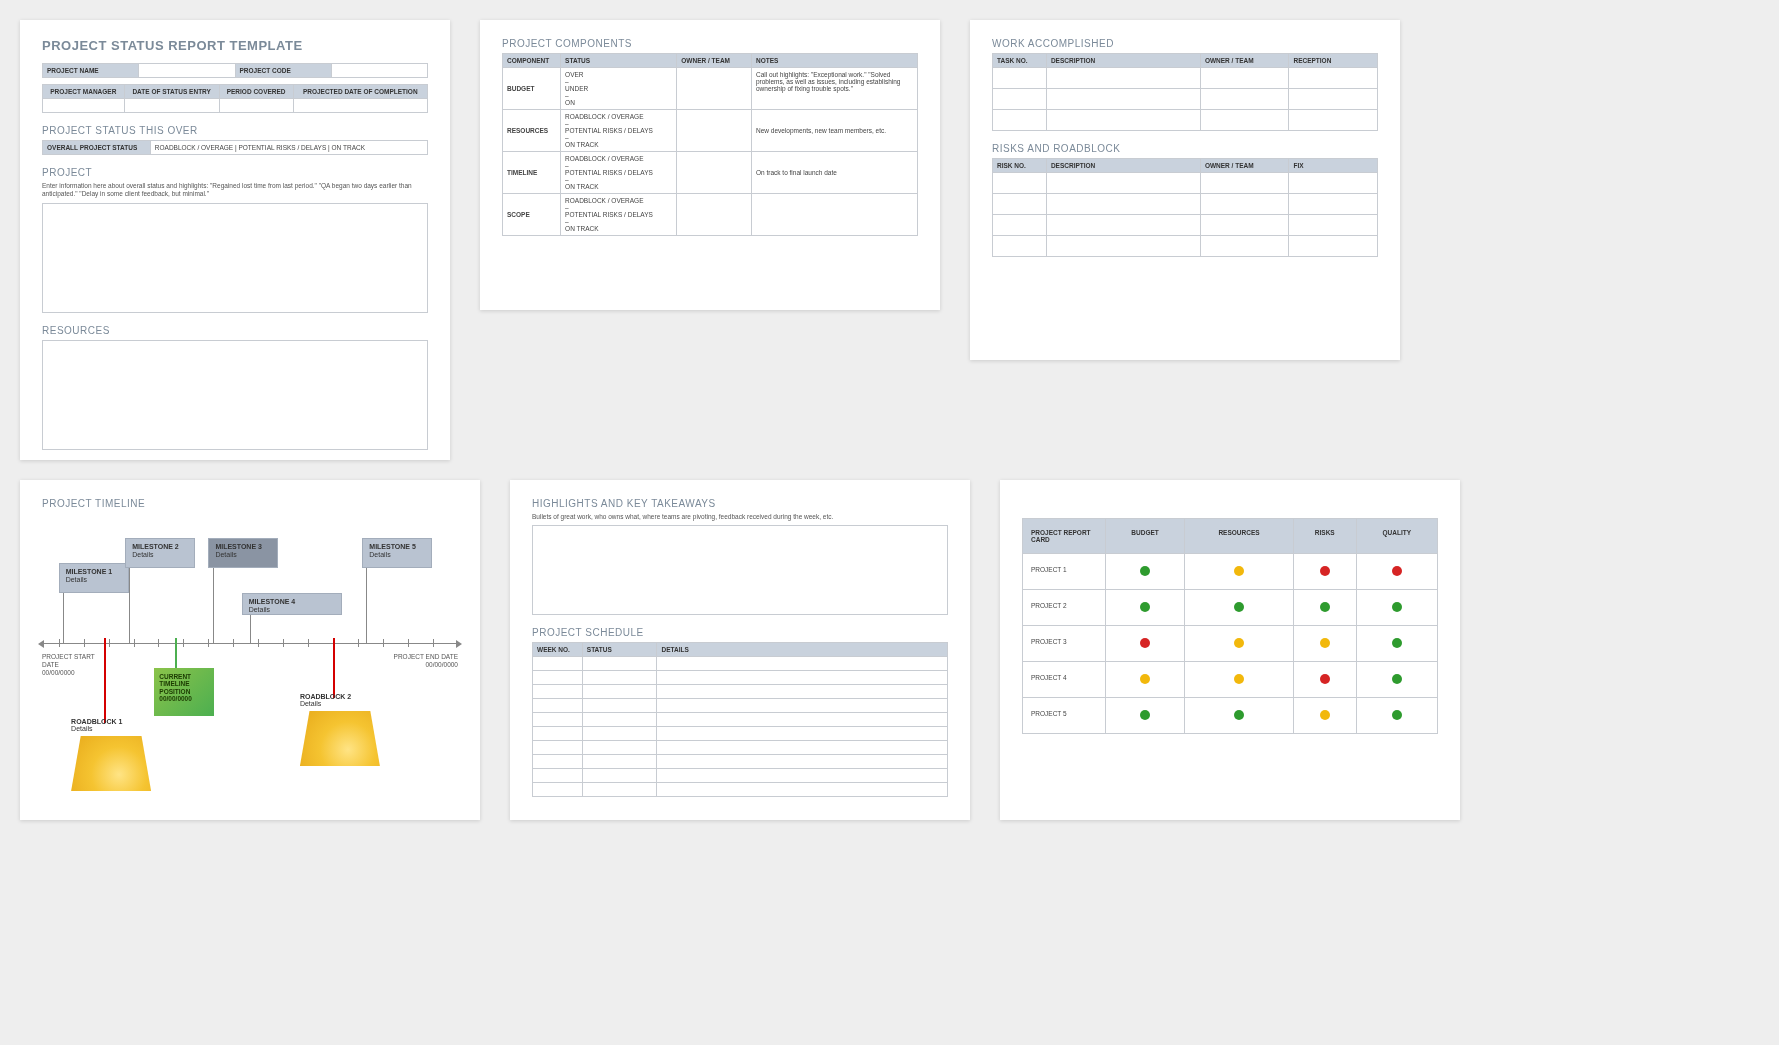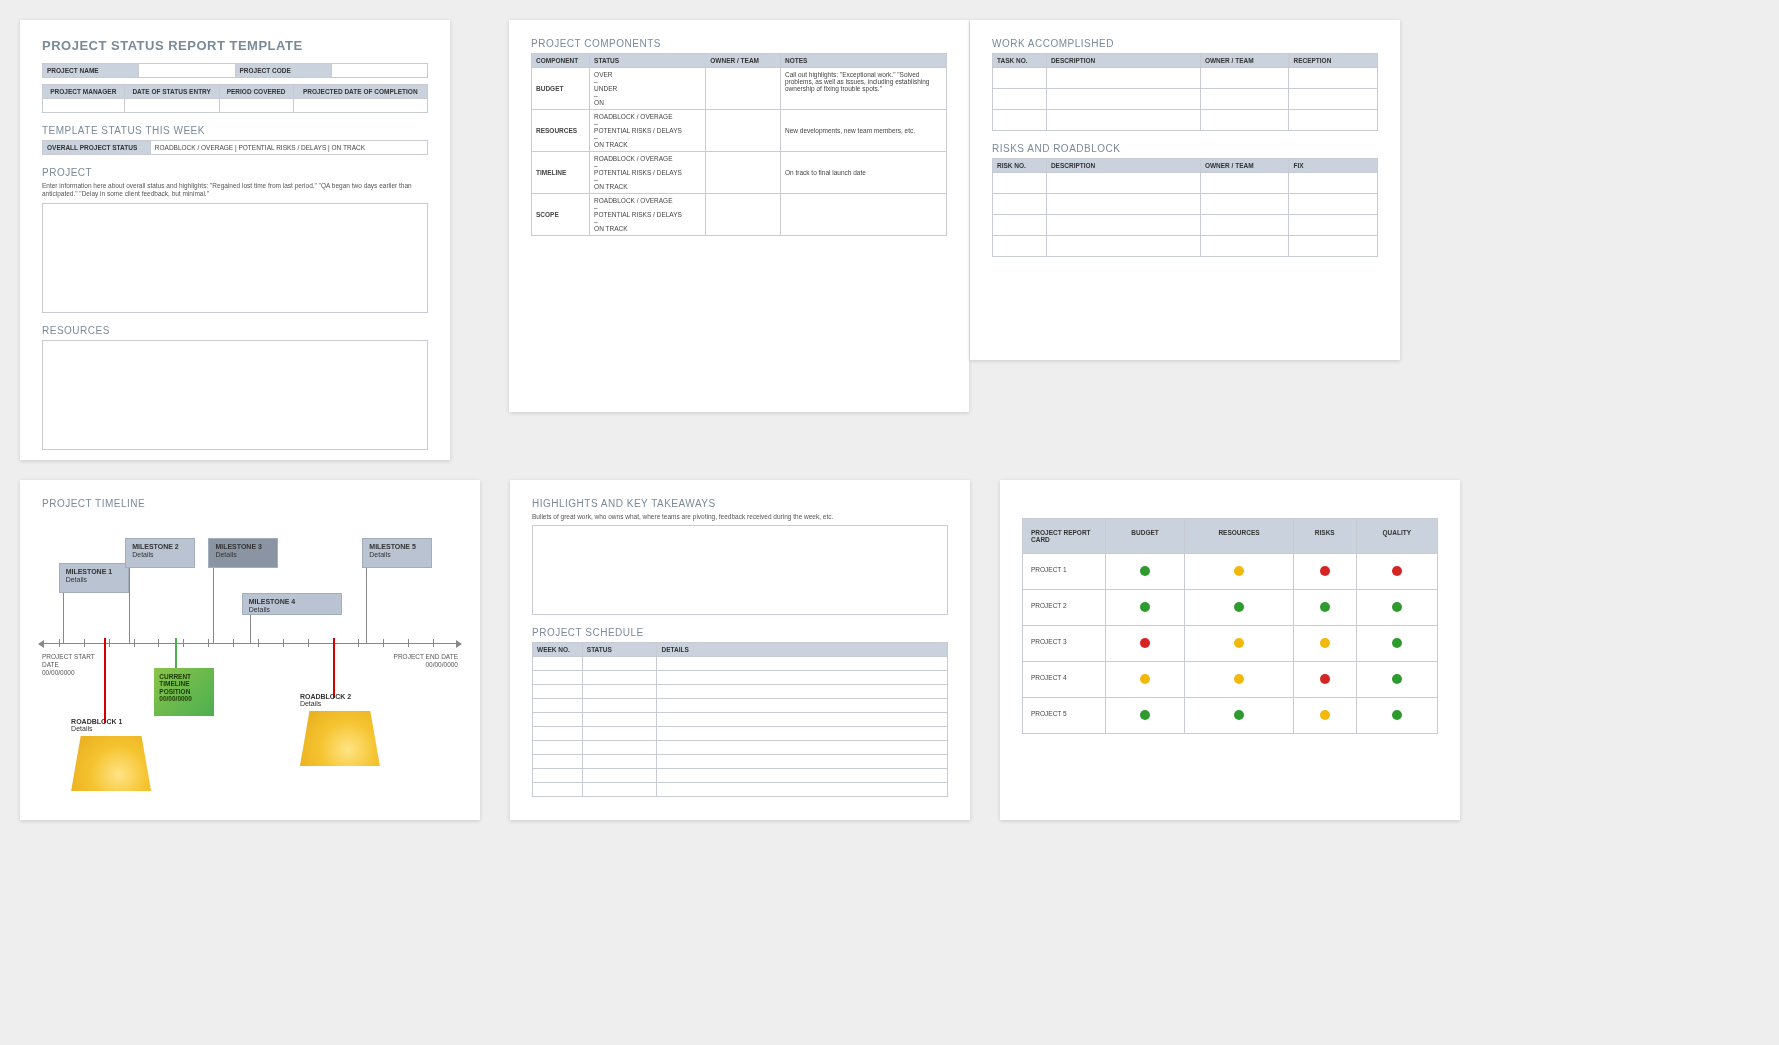--- a/index.html
+++ b/index.html
@@ -85,37 +85,37 @@
         <th style="text-align:center">PROJECTED DATE OF COMPLETION</th>
       </tr>
       <tr>
             <td>&nbsp;</td>
             <td></td>
             <td></td>
             <td></td>
           </tr>
     </tbody>
       </table>
-    <h2>TEMPLATE STATUS THIS WEEK</h2>
+    <h2>PROJECT STATUS THIS OVER</h2>
     <table>
       <tbody>
           <tr>
         <th style="width:28%">OVERALL PROJECT STATUS</th>
         <td>ROADBLOCK / OVERAGE   |   POTENTIAL RISKS / DELAYS   |   ON TRACK</td>
       </tr>
     </tbody>
       </table>
     <h2>PROJECT</h2>
     <div class="tiny">Enter information here about overall status and highlights: "Regained lost time from last period." "QA began two days earlier than anticipated." "Delay in some client feedback, but minimal."</div>
     <div class="big-box" style="margin-top:4px;"></div>
     <h2>RESOURCES</h2>
     <div class="big-box"></div>
   </div>
 
-  <div class="page wide" style="height:392px;margin-left:29px;">
+  <div class="page wide" style="height:290px;">
     <h2 style="margin-top:0">PROJECT COMPONENTS</h2>
     <table>
       <colgroup>
           <col style="width:14%">
           <col style="width:28%">
           <col style="width:18%">
           <col style="width:40%">
         </colgroup>
       <tbody>
           <tr>

